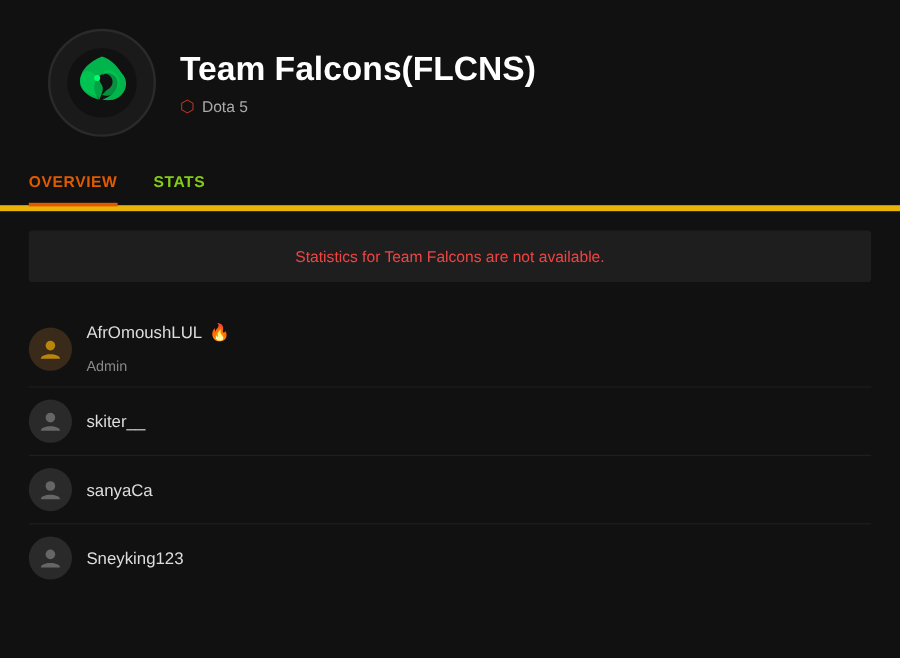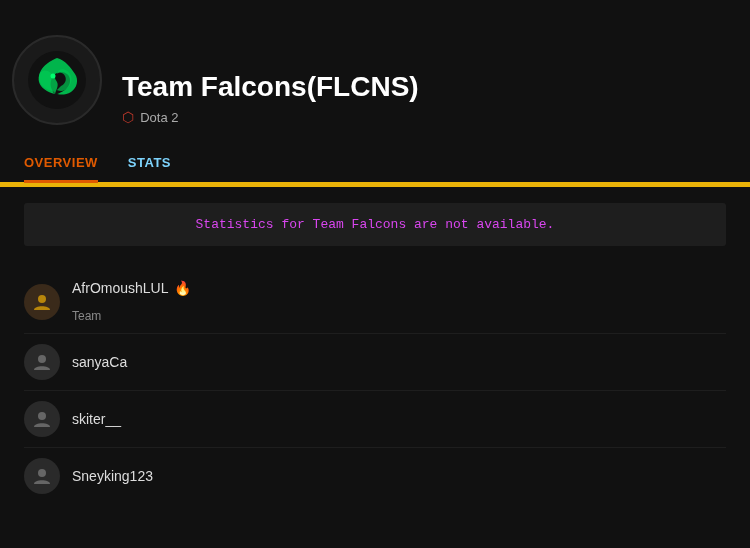--- a/index.html
+++ b/index.html
@@ -7,24 +7,23 @@
       background-color: #111111;
       color: #cccccc;
       font-family: 'Arial', sans-serif;
       font-size: 14px;
       width: 750px;
       min-height: 548px;
       overflow-x: hidden;
     }
     .header {
       display: flex;
-      align-items: flex-end;
-      padding: 24px 24px 20px 12px;
+      align-items: center;
+      padding: 24px 24px 20px 40px;
       background-color: #111111;
-      margin-top: 11px;
     }
     .team-logo {
       width: 90px;
       height: 90px;
       background-color: #1a1a1a;
       border-radius: 50%;
       display: flex;
       align-items: center;
       justify-content: center;
       margin-right: 20px;
@@ -60,40 +59,39 @@
       display: flex;
       border-bottom: 5px solid #eab308;
       padding: 0 24px;
       margin-bottom: 0;
     }
     .nav-tab {
       padding: 10px 0;
       margin-right: 30px;
       font-size: 13px;
       font-weight: bold;
-      color: #7dd3fc;
+      color: #84cc16;
       cursor: pointer;
       text-transform: uppercase;
       letter-spacing: 0.5px;
       border-bottom: 3px solid transparent;
       margin-bottom: -1px;
     }
     .nav-tab.active {
       color: #e05a00;
       border-bottom: 3px solid #e05a00;
     }
     .stats-banner {
       background-color: #1e1e1e;
       margin: 16px 24px;
       padding: 14px 20px;
       border-radius: 3px;
       text-align: center;
-      color: #d946ef;
+      color: #ef4444;
       font-size: 13px;
-      font-family: Liberation Mono, monospace;
     }
     .team-members-section {
       padding: 8px 24px 24px 24px;
     }
     .team-members-title {
       font-size: 17px;
       font-weight: bold;
       color: #ffffff;
       margin-bottom: 12px;
     }
@@ -167,21 +165,21 @@
         <path d="M32 20 C36 18, 42 20, 44 26 C46 32, 42 38, 38 40 C34 42, 30 40, 30 40 L34 36 C38 34, 40 30, 38 26 C36 22, 32 22, 30 24 C31 22, 31 21, 32 20 Z" opacity="0.7"></path>
 
         <circle cx="26" cy="26" r="2.5" fill="#00ff70"></circle>
       </g>
     </svg>
   </div>
   <div class="team-info">
     <span class="team-name">Team Falcons(FLCNS)</span>
     <div class="game-info">
       <span class="dota-icon">⬡</span>
-      <span>Dota 2</span>
+      <span>Dota 5</span>
     </div>
   </div>
 </div>
 
 <div class="nav-tabs">
   <div class="nav-tab active">OVERVIEW</div>
   <div class="nav-tab">STATS</div>
 </div>
 
 <div class="stats-banner">
@@ -195,46 +193,46 @@
       <svg viewBox="0 0 20 20" xmlns="http://www.w3.org/2000/svg">
         <circle cx="10" cy="7" r="4" fill="#b8860b"></circle>
         <path d="M2 18 C2 13, 18 13, 18 18 Z" fill="#b8860b"></path>
       </svg>
     </div>
     <div class="member-info">
       <div class="member-name-row">
         <span class="member-name">AfrOmoushLUL</span>
         <span class="fire-icon">🔥</span>
       </div>
-      <span class="member-role">Team</span>
+      <span class="member-role">Admin</span>
     </div>
   </div>
 
 
   <div class="member-row">
     <div class="member-avatar">
       <svg viewBox="0 0 20 20" xmlns="http://www.w3.org/2000/svg">
         <circle cx="10" cy="7" r="4" fill="#666666"></circle>
         <path d="M2 18 C2 13, 18 13, 18 18 Z" fill="#666666"></path>
       </svg>
     </div>
     <div class="member-info">
-      <span class="member-name">sanyaCa</span>
+      <span class="member-name">skiter__</span>
     </div>
   </div>
 
   <div class="member-row">
     <div class="member-avatar">
       <svg viewBox="0 0 20 20" xmlns="http://www.w3.org/2000/svg">
         <circle cx="10" cy="7" r="4" fill="#666666"></circle>
         <path d="M2 18 C2 13, 18 13, 18 18 Z" fill="#666666"></path>
       </svg>
     </div>
     <div class="member-info">
-      <span class="member-name">skiter__</span>
+      <span class="member-name">sanyaCa</span>
     </div>
   </div>
 
   <div class="member-row">
     <div class="member-avatar">
       <svg viewBox="0 0 20 20" xmlns="http://www.w3.org/2000/svg">
         <circle cx="10" cy="7" r="4" fill="#666666"></circle>
         <path d="M2 18 C2 13, 18 13, 18 18 Z" fill="#666666"></path>
       </svg>
     </div>

